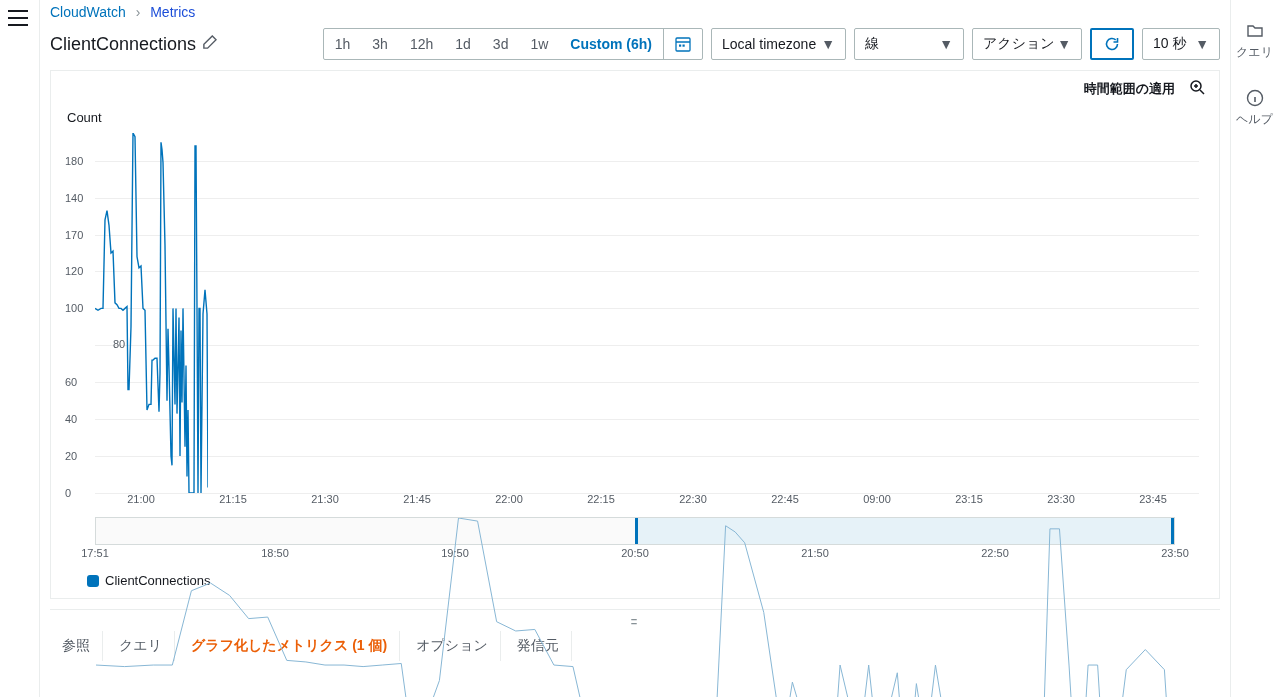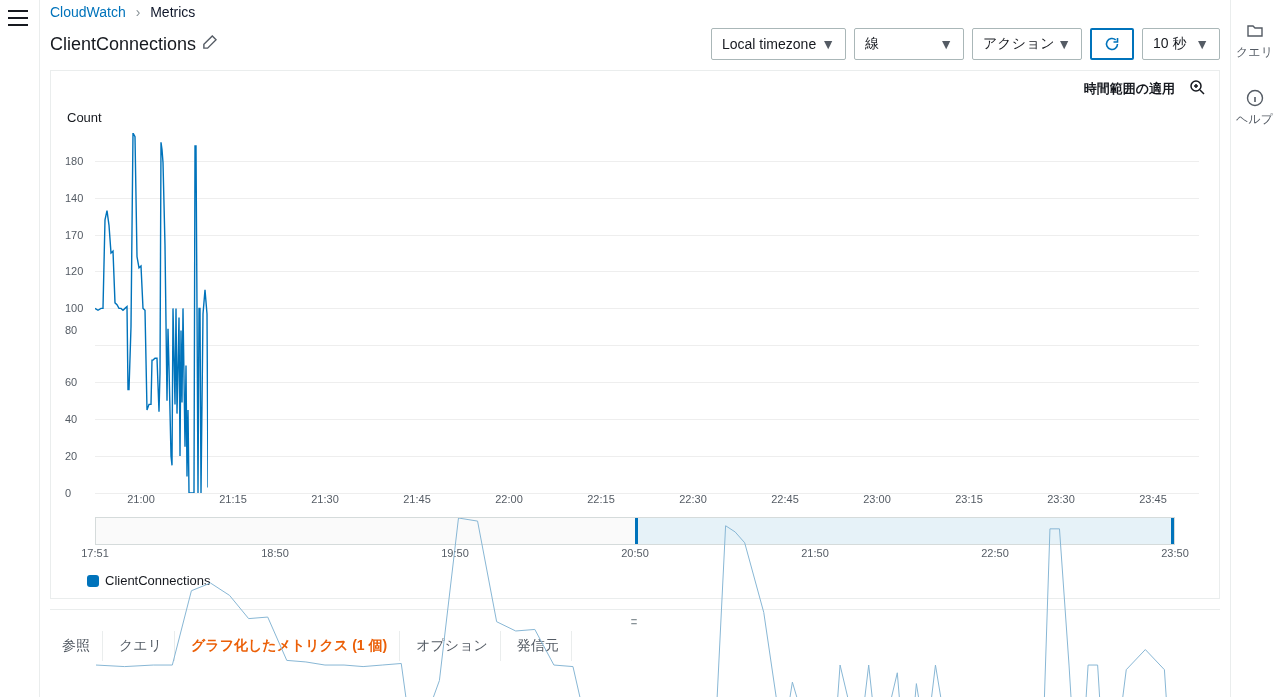--- a/index.html
+++ b/index.html
@@ -4,21 +4,21 @@
 <style>
 *{box-sizing:border-box;font-family:"Amazon Ember","Helvetica Neue",Arial,sans-serif}
 html,body{margin:0;padding:0;background:#fff;height:697px;width:1278px;overflow:hidden;color:#16191f;font-size:14px}
 .app{display:flex;height:100%}
 .hamb{width:40px;padding:10px 8px;border-right:1px solid #eaeded}
 .hamb svg{cursor:pointer}
 .main{flex:1;display:flex;flex-direction:column;min-width:0}
 .bc{padding:4px 10px 6px;font-size:14px}
 .bc a{color:#0073bb;text-decoration:none}
 .bc .sep{color:#879196;margin:0 6px}
-.bc .cur{color:#0f172a}
+.bc .cur{color:#1d4ed8}
 .toolbar{display:flex;align-items:center;gap:8px;padding:2px 10px 10px}
 .title{display:flex;align-items:center;gap:6px;font-size:18px;font-weight:400;margin-right:auto}
 .title .pen{color:#545b64;cursor:pointer}
 .segbar{display:flex;border:1px solid #aab7b8;height:32px;border-radius:2px;overflow:hidden}
 .segbar .seg{padding:0 11px;display:flex;align-items:center;color:#545b64;cursor:pointer;font-size:14px}
 .segbar .seg.act{color:#0073bb;font-weight:700}
 .segbar .cal{border-left:1px solid #aab7b8;color:#0073bb}
 .sel{height:32px;border:1px solid #aab7b8;display:flex;align-items:center;padding:0 10px;cursor:pointer;border-radius:2px;color:#16191f;background:#fff}
 .sel .dd{margin-left:auto;color:#545b64}
 .sel.small{min-width:110px}
@@ -69,20 +69,37 @@
     <div class="toolbar">
       <div class="title">
         <span>ClientConnections</span>
         <span class="pen">
           <svg width="15" height="15" viewBox="0 0 16 16">
               <path d="M11 1l4 4-9 9H2v-4z" fill="none" stroke="#545b64" stroke-width="1.5"></path>
             </svg>
         </span>
       </div>
 
+      <div class="segbar">
+        <div class="seg">1h</div>
+        <div class="seg">3h</div>
+        <div class="seg">12h</div>
+        <div class="seg">1d</div>
+        <div class="seg">3d</div>
+        <div class="seg">1w</div>
+        <div class="seg act">Custom (6h)</div>
+        <div class="seg cal">
+          <svg width="16" height="16" viewBox="0 0 16 16">
+              <rect x="1" y="2" width="14" height="13" rx="1" fill="none" stroke="#0073bb" stroke-width="1.3"></rect>
+              <path d="M1 6h14" stroke="#0073bb" stroke-width="1.3"></path>
+              <rect x="4" y="8.5" width="2.2" height="2.2" fill="#0073bb"></rect>
+              <rect x="7.5" y="8.5" width="2.2" height="2.2" fill="#0073bb"></rect>
+            </svg>
+        </div>
+      </div>
 
       <div class="sel wide">
         <span>Local timezone</span>
           <span class="dd">▼</span>
       </div>
       <div class="sel small">
         <span>線</span>
           <span class="dd">▼</span>
       </div>
       <div class="sel small">
@@ -116,21 +133,21 @@
       <div class="plot" id="plot">
           <div class="gridline" style="top: 360px;"></div>
           <div class="ytick" style="top: 360px;">0</div>
           <div class="gridline" style="top: 323.077px;"></div>
           <div class="ytick" style="top: 323.077px;">20</div>
           <div class="gridline" style="top: 286.154px;"></div>
           <div class="ytick" style="top: 286.154px;">40</div>
           <div class="gridline" style="top: 249.231px;"></div>
           <div class="ytick" style="top: 249.231px;">60</div>
           <div class="gridline" style="top: 212.308px;"></div>
-          <div class="ytick" style="top: 197px;">80</div>
+          <div class="ytick" style="top: 211px; margin-left: 48px;">80</div>
           <div class="gridline" style="top: 175.385px;"></div>
           <div class="ytick" style="top: 175.385px;">100</div>
           <div class="gridline" style="top: 138.462px;"></div>
           <div class="ytick" style="top: 138.462px;">120</div>
           <div class="gridline" style="top: 101.538px;"></div>
           <div class="ytick" style="top: 101.538px;">170</div>
           <div class="gridline" style="top: 64.6154px;"></div>
           <div class="ytick" style="top: 64.6154px;">140</div>
           <div class="gridline" style="top: 27.6923px;"></div>
           <div class="ytick" style="top: 27.6923px;">180</div>
@@ -140,21 +157,21 @@
         </div>
       <div class="xaxis" id="xaxis">
           <span class="xtick" style="left: 4.16667%;">21:00</span>
           <span class="xtick" style="left: 12.5%;">21:15</span>
           <span class="xtick" style="left: 20.8333%;">21:30</span>
           <span class="xtick" style="left: 29.1667%;">21:45</span>
           <span class="xtick" style="left: 37.5%;">22:00</span>
           <span class="xtick" style="left: 45.8333%;">22:15</span>
           <span class="xtick" style="left: 54.1667%;">22:30</span>
           <span class="xtick" style="left: 62.5%;">22:45</span>
-          <span class="xtick" style="left: 70.8333%;">23:00</span>
+          <span class="xtick" style="left: 70.8333%;">09:00</span>
           <span class="xtick" style="left: 79.1667%;">23:15</span>
           <span class="xtick" style="left: 87.5%;">23:30</span>
           <span class="xtick" style="left: 95.8333%;">23:45</span>
         </div>
 
       <div class="mini">
         <div class="sel-range" id="selrange" style="left: 50%; right: 0px;"></div>
         <svg id="minisvg" preserveAspectRatio="none" viewBox="0 0 100 28">
             <path d="M0,13.641025641025642L2.6548672566371683,13.784615384615385L5.3097345132743365,13.641025641025642L7.079646017699115,13.641025641025642L8.849557522123893,6.74871794871795L10.619469026548673,6.030769230769231L12.389380530973451,7.179487179487179L14.15929203539823,9.333333333333336L15.929203539823009,9.189743589743593L17.699115044247787,13.21025641025641L19.469026548672566,13.353846153846153L21.238938053097346,13.641025641025642L23.008849557522122,13.641025641025642L24.778761061946902,13.784615384615385L26.548672566371685,13.641025641025642L28.31858407079646,13.497435897435896L29.20353982300885,19.95897435897436L30.08849557522124,19.95897435897436L31.858407079646017,15.076923076923077L33.6283185840708,0L34.51327433628318,0.14358974358974308L35.39823008849557,0.28717948717948616L37.16814159292036,9.620512820512822L38.93805309734513,10.48205128205128L40.707964601769916,10.338461538461537L42.47787610619469,13.641025641025642L44.24778761061947,13.784615384615385L46.017699115044245,21.53846153846154L47.78761061946903,21.107692307692307L49.557522123893804,21.107692307692307L50.442477876106196,17.661538461538463L51.32743362831859,17.661538461538463L53.09734513274337,17.51794871794872L54.86725663716814,17.51794871794872L56.63716814159292,21.682051282051283L57.52212389380531,18.666666666666668L58.4070796460177,0.717948717948719L59.29203539823009,1.2923076923076913L60.17699115044248,2.2974358974359L61.94690265486725,8.75897435897436L63.716814159292035,20.82051282051282L64.60176991150442,15.220512820512822L65.48672566371681,18.235897435897435L67.2566371681416,25.128205128205128L68.14159292035397,25.846153846153847L69.02654867256636,13.641025641025642L70.79646017699115,21.107692307692307L71.68141592920354,13.641025641025642L72.56637168141593,21.825641025641026L74.33628318584071,14.35897435897436L75.22123893805309,25.128205128205128L76.10619469026548,15.364102564102565L76.99115044247787,20.964102564102564L77.87610619469027,13.641025641025642L79.64601769911505,24.41025641025641L80.53097345132744,18.092307692307692L81.41592920353983,26.70769230769231L82.30088495575221,21.53846153846154L83.1858407079646,28L84.070796460177,28L84.95575221238938,28L86.72566371681415,28L87.61061946902655,28L88.49557522123894,1.005128205128205L89.38053097345133,1.005128205128205L90.2654867256637,13.641025641025642L91.1504424778761,28L92.03539823008849,13.641025641025642L92.92035398230088,13.641025641025642L93.80530973451327,28L95.57522123893806,14.071794871794872L97.34513274336283,12.205128205128204L99.11504424778761,14.071794871794872L100,27.56923076923077" fill="none" stroke="#88b7d5" stroke-width="1" vector-effect="non-scaling-stroke"></path>
           </svg>

